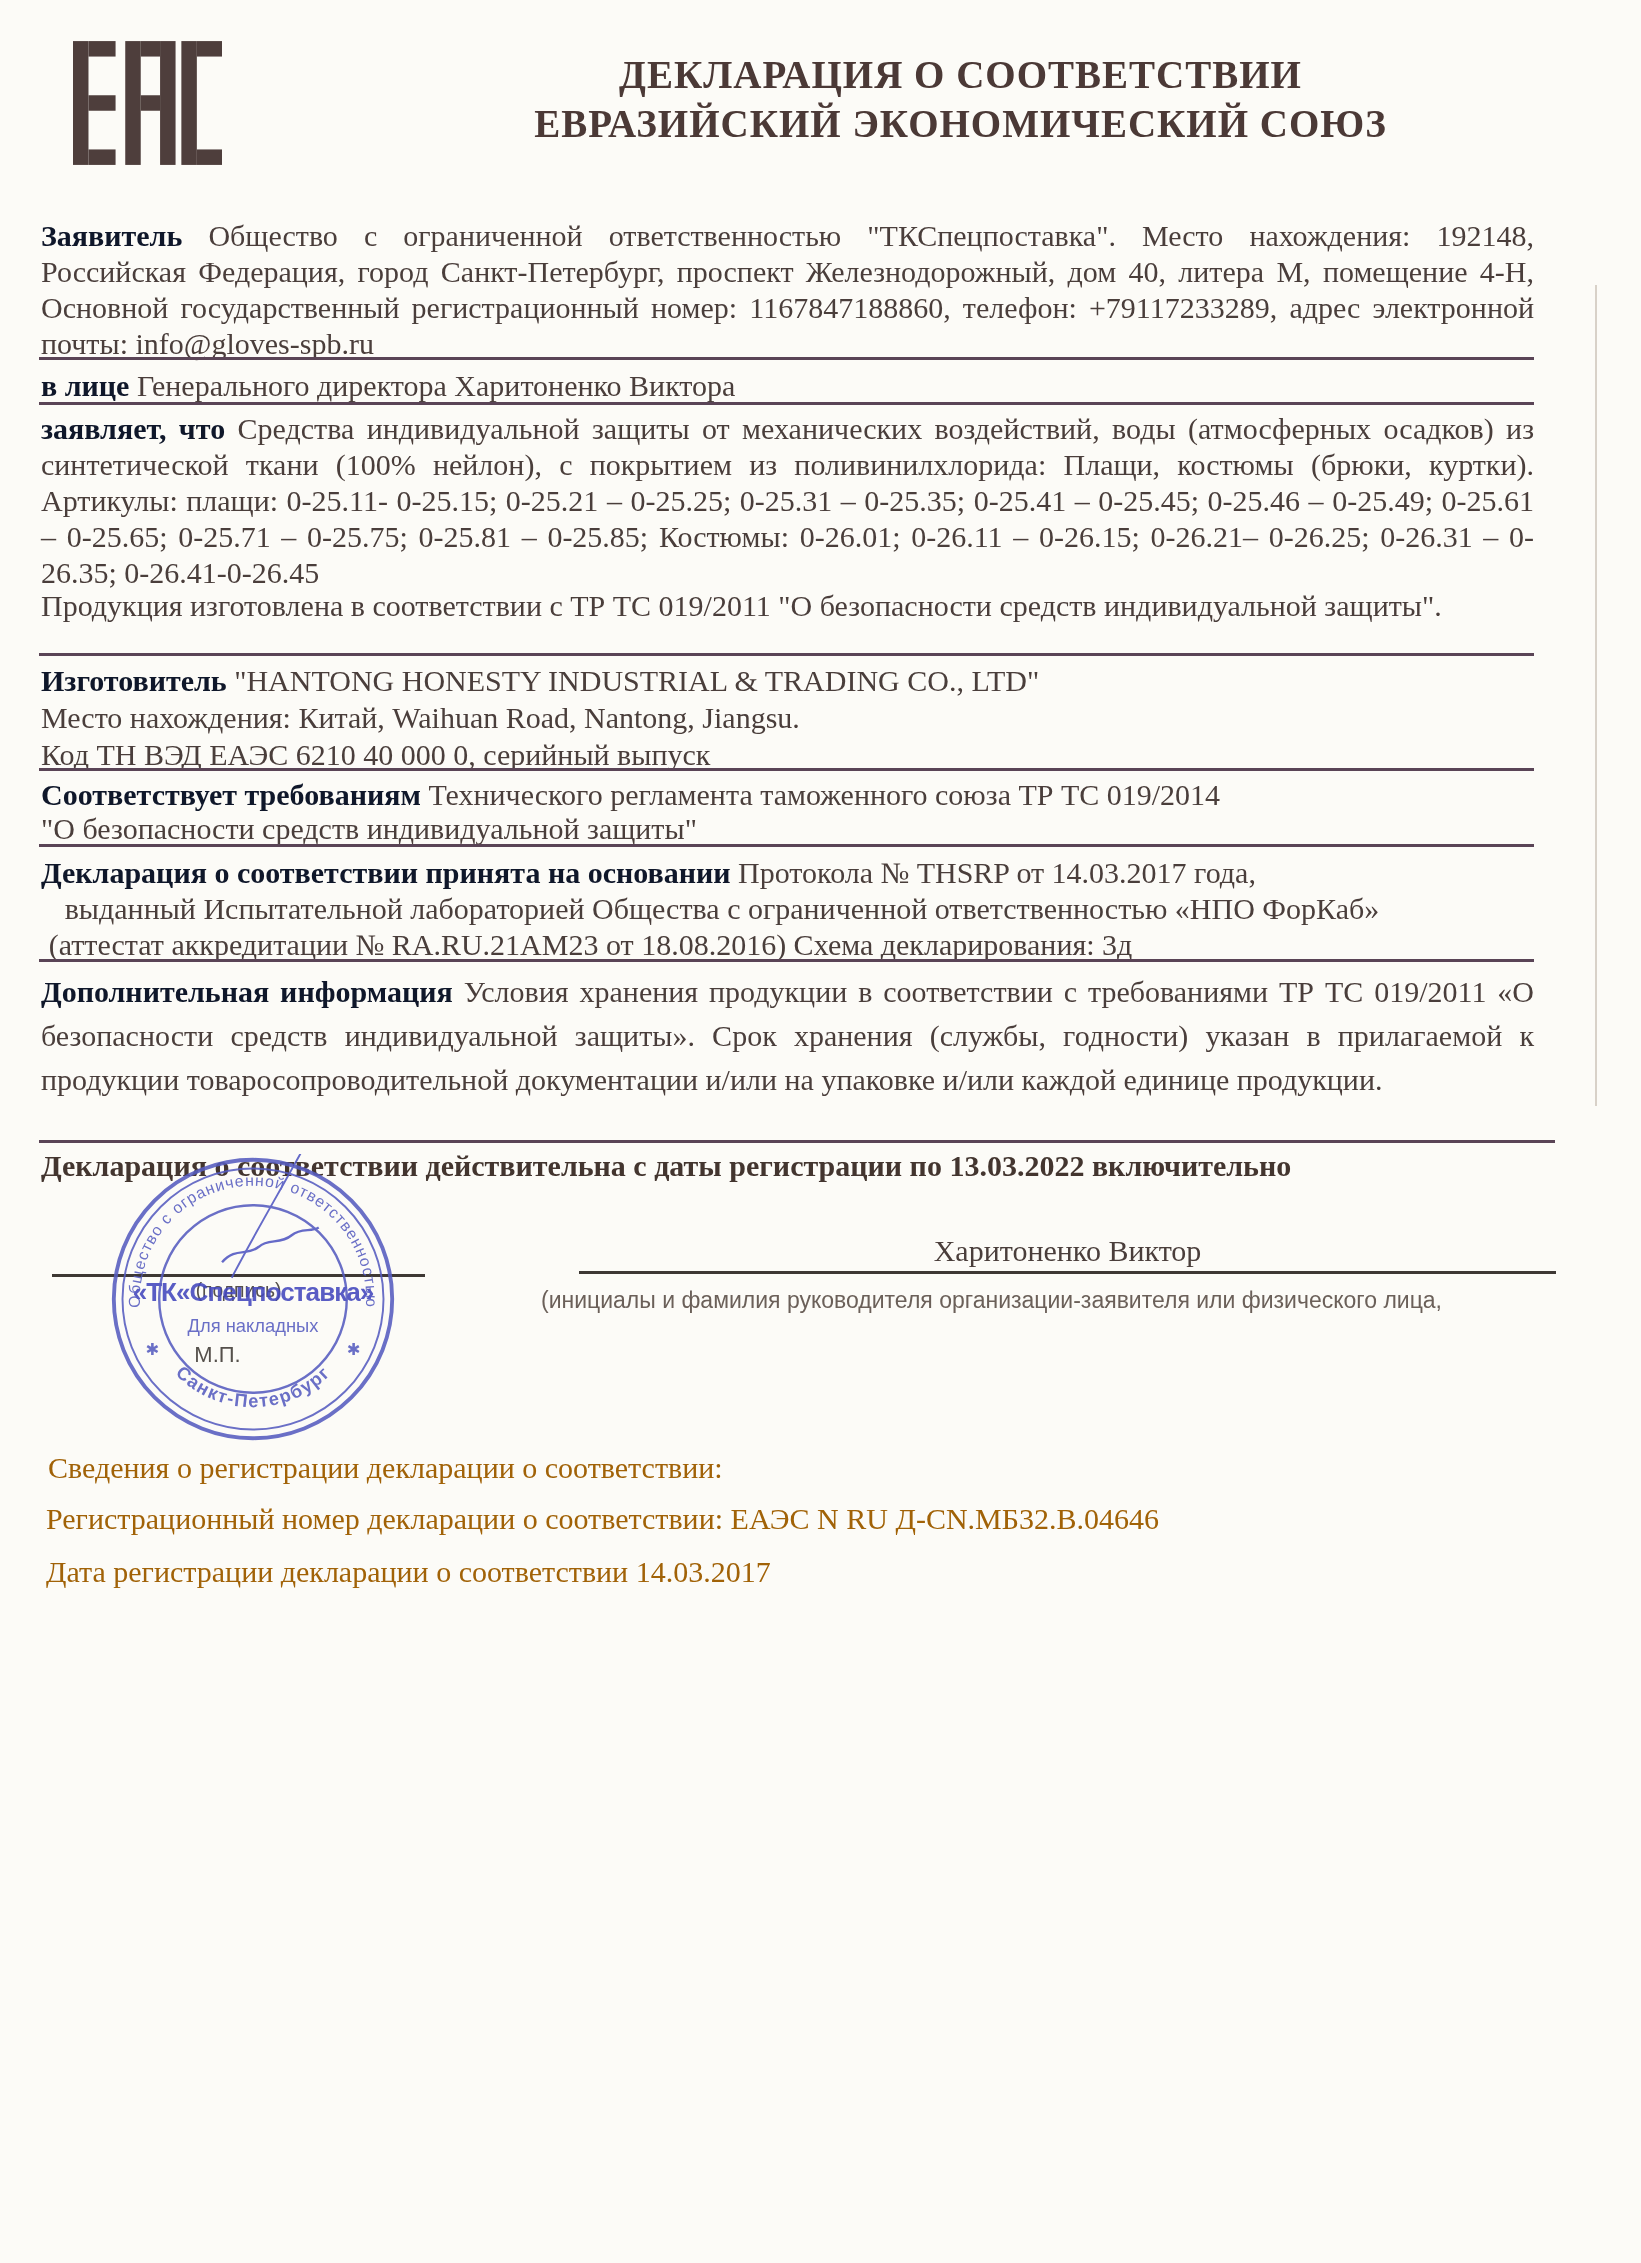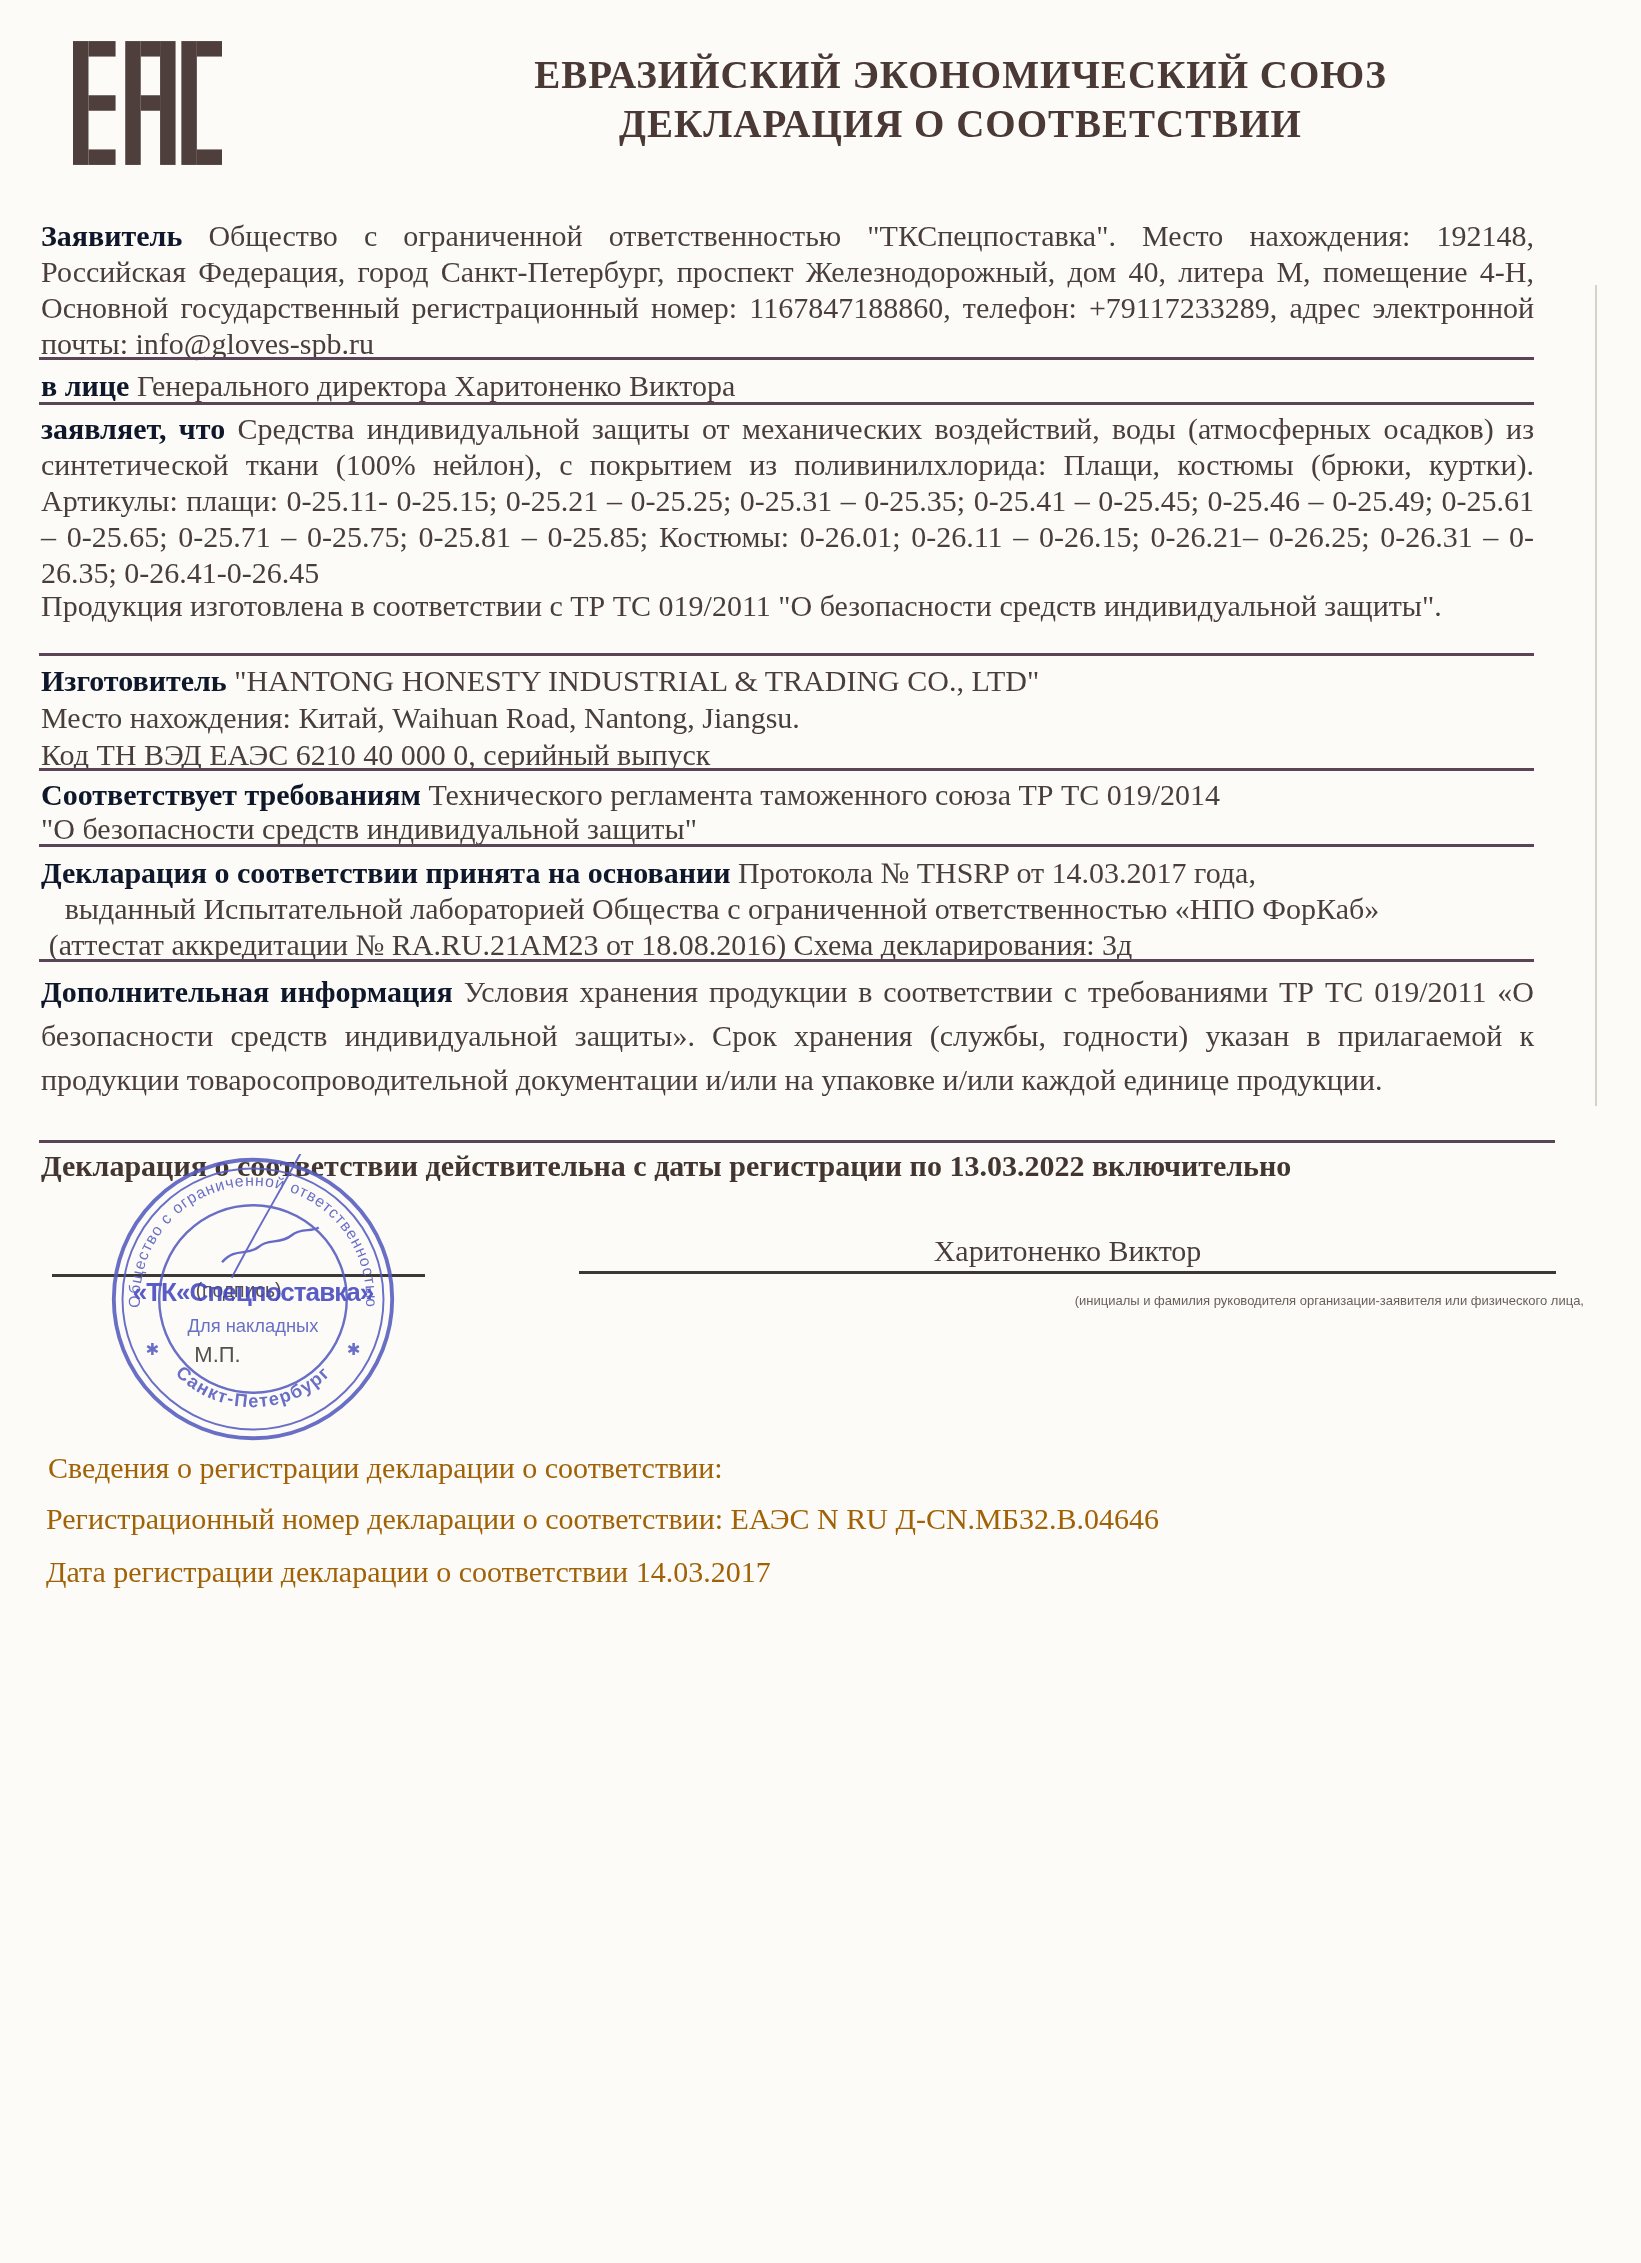--- a/index.html
+++ b/index.html
@@ -9,21 +9,21 @@
     font-family:"Liberation Serif", serif;
     color:#4a3e3b;
     overflow:hidden;
   }
   .abs{position:absolute;}
   .para{font-size:30px;line-height:36px;text-align:justify;}
   .para .lead{font-weight:bold;color:#0f172a;}
   .rule{position:absolute;left:39px;width:1495px;height:2.9px;background:#5a4456;}
   .title{font-weight:bold;font-size:39px;line-height:49px;text-align:center;color:#4b3936;letter-spacing:1px;}
   .sigline{position:absolute;height:2.9px;background:#3e3834;}
-  .fineprint{font-family:"Liberation Sans", sans-serif;font-size:13px;line-height:33px;color:#6b6059;text-align:right;}
+  .fineprint{font-family:"Liberation Sans", sans-serif;font-size:23px;line-height:33px;color:#6b6059;text-align:left;}
   .formlabel{font-family:"Liberation Sans", sans-serif;font-size:19.3px;color:#55504b;text-align:center;}
   .bold-serif{font-weight:normal;font-size:30px;color:#a16207;white-space:nowrap;}
   .scanline{position:absolute;left:1595px;top:285px;width:1.9px;height:821px;background:#d8d1c8;}
 </style>
 </head>
 <body>
 
 <div class="abs" style="left:73px;top:41px;">
   <svg width="149" height="124" viewBox="0 0 154 128">
     <g fill="#4e3e3c">
@@ -36,22 +36,22 @@
       <rect x="70" y="0" width="20" height="16"></rect>
       <rect x="70" y="56" width="20" height="16"></rect>
       <rect x="112" y="0" width="16" height="128"></rect>
       <rect x="128" y="0" width="26" height="16"></rect>
       <rect x="128" y="112" width="26" height="16"></rect>
     </g>
   </svg>
 </div>
 
 <div class="abs title" style="left:328px;top:50px;width:1265px;">
+  <div>ДЕКЛАРАЦИЯ О СООТВЕТСТВИИ</div>
   <div>ЕВРАЗИЙСКИЙ ЭКОНОМИЧЕСКИЙ СОЮЗ</div>
-  <div>ДЕКЛАРАЦИЯ О СООТВЕТСТВИИ</div>
 </div>
 
 <div class="abs para" style="left:41px;top:218px;width:1493px;">
   <span class="lead">Заявитель</span><span> Общество с ограниченной ответственностью "ТКСпецпоставка". Место нахождения: 192148, Российская Федерация, город Санкт-Петербург, проспект Железнодорожный, дом 40, литера М, помещение 4-Н, Основной государственный регистрационный номер: 1167847188860, телефон: +79117233289, адрес электронной почты: info@gloves-spb.ru</span>
 </div>
 <div class="rule" style="top:357px;"></div>
 
 <div class="abs para" style="left:41px;top:368px;width:1493px;text-align:left;">
   <span class="lead">в лице</span><span> Генерального директора Харитоненко Виктора</span>
 </div>

